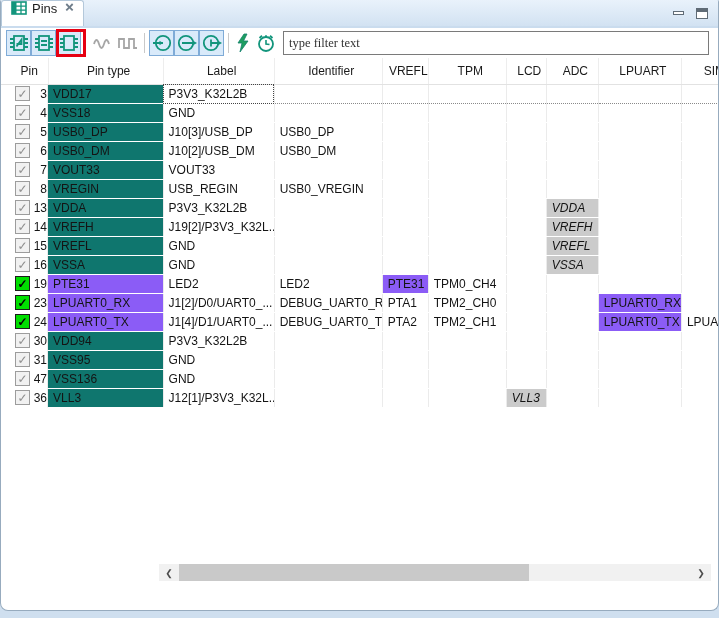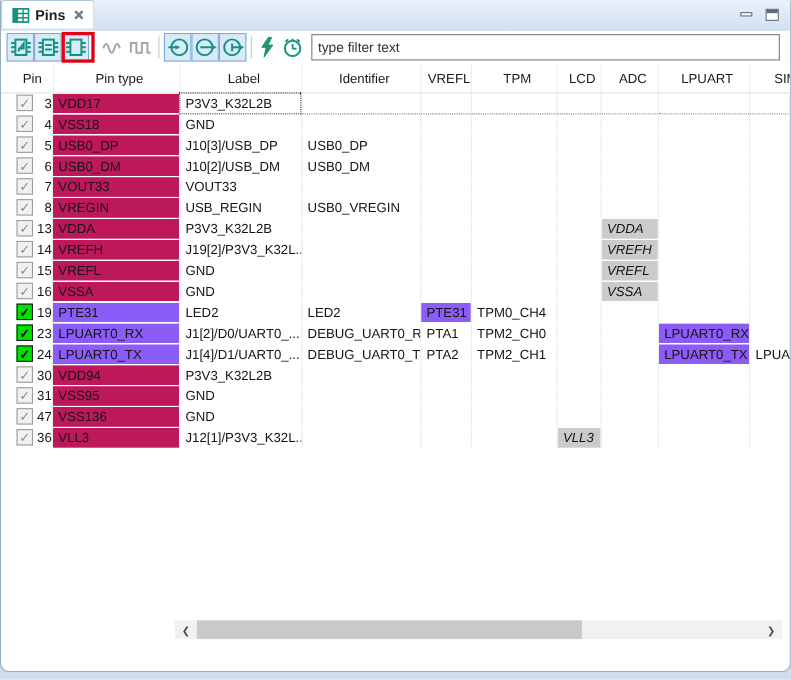--- a/index.html
+++ b/index.html
@@ -6,49 +6,49 @@
   html,body { width:719px; height:618px; }
   body { background:#cfdfef; font-family:"Liberation Sans", sans-serif; position:relative; overflow:hidden; }
 
   .frame { position:absolute; left:0; top:0; width:719px; height:611px;
            background:#ffffff; border:1px solid #97abbe; border-top:none;
            border-radius:2px 2px 8px 8px; overflow:hidden; }
 
   
   .tabbar { height:28px; background:linear-gradient(#e9f2fb,#d2e2f2);
             border-bottom:2px solid #cadcee; display:flex; align-items:stretch; }
-  .tab { display:flex; align-items:center; gap:5px; padding:0 9px; font-size:13px; color:#1c1c1c; cursor:default;font-weight:bold; }
+  .tab { display:flex; align-items:flex-start; gap:5px; padding:0 9px; font-size:13px; color:#1c1c1c; cursor:default; }
   .tab.active { background:#ffffff; border:1px solid #b4c8da; border-bottom:none; border-radius:3px 3px 0 0; }
   .tab .close { color:#6f7d8a; font-size:11px; margin-left:3px; }
   .win-controls { margin-left:auto; display:flex; align-items:center; gap:12px; padding-right:10px; }
   .ico-min { width:11px; height:4px; border:1px solid #5f6b76; background:#fdfdfd; }
   .ico-max { width:12px; height:11px; border:1px solid #5f6b76; background:#fff; position:relative; }
   .ico-max::before { content:""; position:absolute; left:0; top:0; right:0; height:3px; background:#5f6b76; }
 
   
   .toolbar { height:30px; background:#ffffff; display:flex; align-items:center; padding-left:5px; position:relative; }
   .tb-btn { width:25px; height:26px; display:flex; align-items:center; justify-content:center; border:1px solid transparent; }
   .tb-btn.toggled { background:#d9eafa; border-color:#7fabd7; }
   .tb-sep { width:1px; height:20px; background:#c9c9c9; margin:0 4px; }
   .filter-wrap { flex:1; margin:0 9px 0 5px; }
-  .filter-input { width:100%; height:24px; border:1px solid #7a7a7a; font-family:Liberation Sans, sans-serif;
+  .filter-input { width:100%; height:24px; border:1px solid #7a7a7a; font-family:Liberation Serif, serif;
                   font-size:12.5px; padding:0 5px; color:#222; outline:none; }
   .filter-input::placeholder { color:#333; opacity:1; }
   .annotation-red { position:absolute; left:55px; top:1px; width:30px; height:28px;
                     border:3px solid #e60012; pointer-events:none; z-index:5; }
 
   
   .table-area { position:absolute; left:0; top:58px; width:741px; }
   table { border-collapse:collapse; table-layout:fixed; width:741px; }
   th { height:26px; font-size:12px; font-weight:normal; color:#1a1a1a; text-align:center;
        padding:0 0 0 6px; border-right:1px solid #ededed; border-bottom:1px solid #e2e2e2; background:#fff; white-space:nowrap; }
   th:first-child { padding-left:10px; }
   td { height:19px; font-size:12px; color:#141414; padding:0 0 0 5px; white-space:nowrap; overflow:hidden;
        border-right:1px solid #ebebeb; border-bottom:1px solid #ffffff; }
-  td.s-g  { background:#be185d; }
+  td.s-g  { background:#0f766e; }
   td.s-gr { background:#8b5cf6; }
   td.s-gi { background:#cbcbcb; font-style:italic; }
   td.pincol { display:flex; align-items:center; padding-left:14px; border-right:1px solid #ebebeb; }
   .pinnum { display:inline-block; width:16px; text-align:right; margin-left:3px; }
   .cb { width:15px; height:15px; display:inline-flex; align-items:center; justify-content:center;
         font-size:12px; line-height:1; flex:0 0 15px; }
   .cb.gray  { background:#f1f1f1; border:1px solid #9c9c9c; color:#8f8f8f; }
   .cb.green { background:#00df00; border:1px solid #1c1c1c; color:#000; font-weight:bold; }
   .cb::after { content:"\2713"; }
   tr.focused td:nth-child(3) { outline:1px dotted #444; outline-offset:-1px; }

